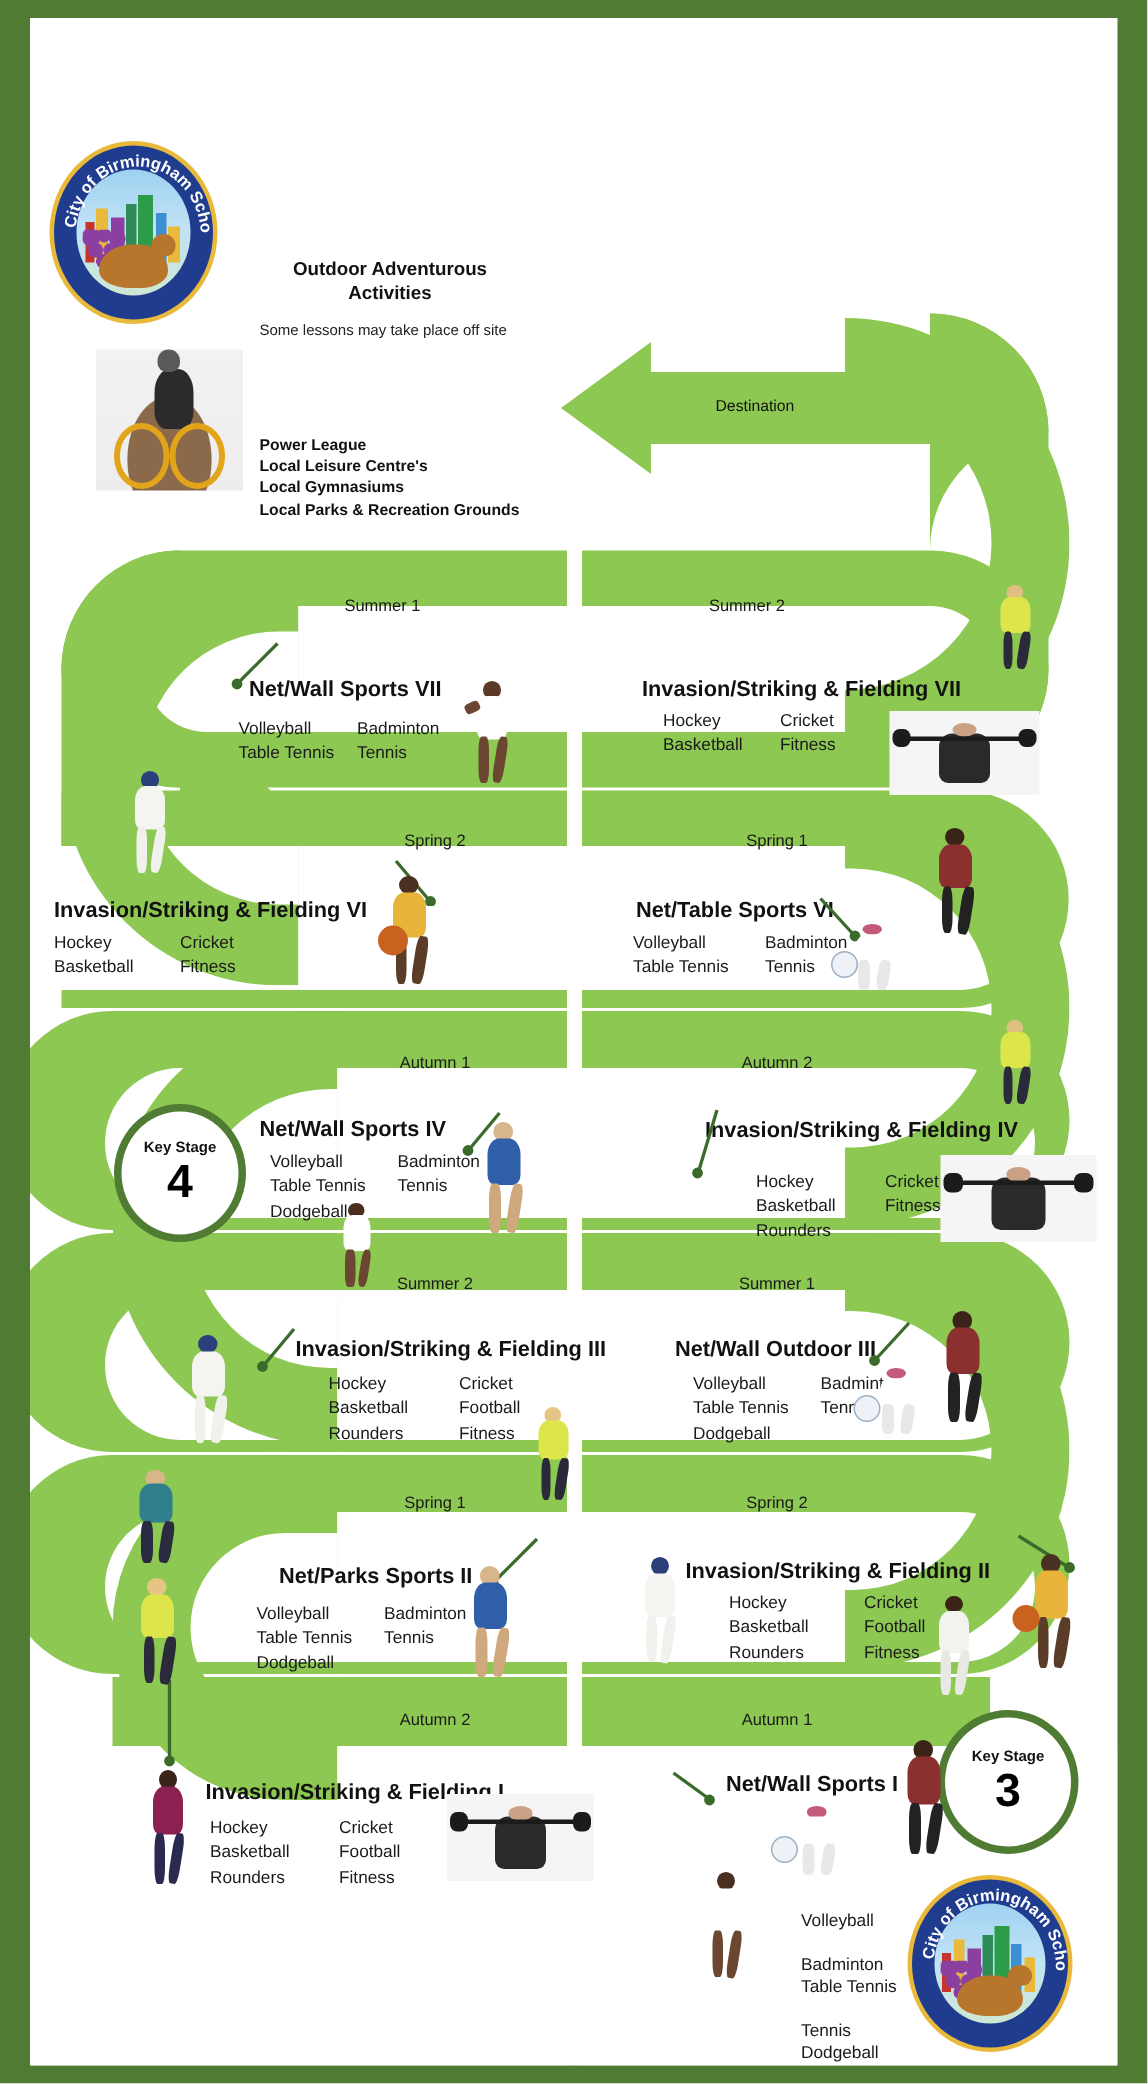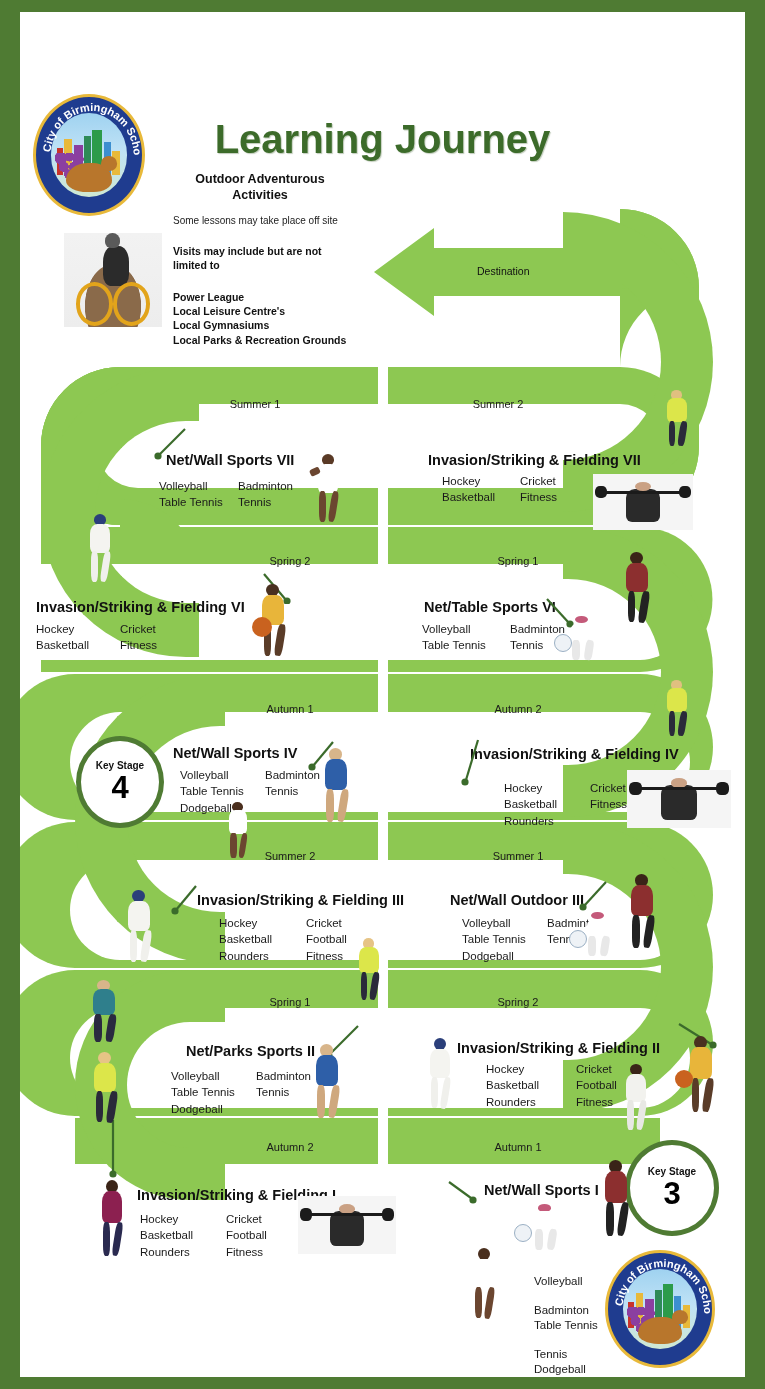--- a/index.html
+++ b/index.html
@@ -169,21 +169,20 @@
   .pin { position:absolute; }
 
   .ball { position:absolute; border-radius:50%; }
 </style>
 </head>
 <body>
 
 <div id="poster">
 <div id="canvas">
 
-  <div class="title-sub">Learning Journey</div>
 
   <div class="crest" style="left:13px; top:82px; width:112px; height:122px;">
     <div class="inner">
       <div class="city">
         <i style="left:4%;width:9%;height:52%;background:#C8332B;"></i>
         <i style="left:15%;width:11%;height:70%;background:#E8B93A;"></i>
         <i style="left:28%;width:13%;height:58%;background:#8B3FA0;"></i>
         <i style="left:43%;width:10%;height:76%;background:#2E8B57;"></i>
         <i style="left:55%;width:14%;height:88%;background:#2C9B4A;"></i>
         <i style="left:71%;width:10%;height:64%;background:#3C8FD0;"></i>
@@ -203,24 +202,20 @@
       </svg>
     </div>
   </div>
 
   <div class="oaa-h" style="left:130px; top:160px; width:220px;">
     <div>Outdoor Adventurous</div>
     <div>Activities</div>
   </div>
   <div class="oaa-s" style="left:153px; top:203px;">Some lessons may take place off site</div>
 
-  <div class="oaa-b" style="left:153px; top:232px; width:175px;">
-    <div>Visits may include but are not</div>
-    <div>limited to</div>
-  </div>
 
   <div class="oaa-b" style="left:153px; top:278px; width:220px;">
     <div>Power League</div>
     <div>Local Leisure Centre's</div>
     <div>Local Gymnasiums</div>
     <div>Local Parks &amp; Recreation Grounds</div>
   </div>
 
   <div class="photo ph-bike" style="left:44px; top:221px; width:98px; height:94px;">
     <div class="bike-rider"></div>

